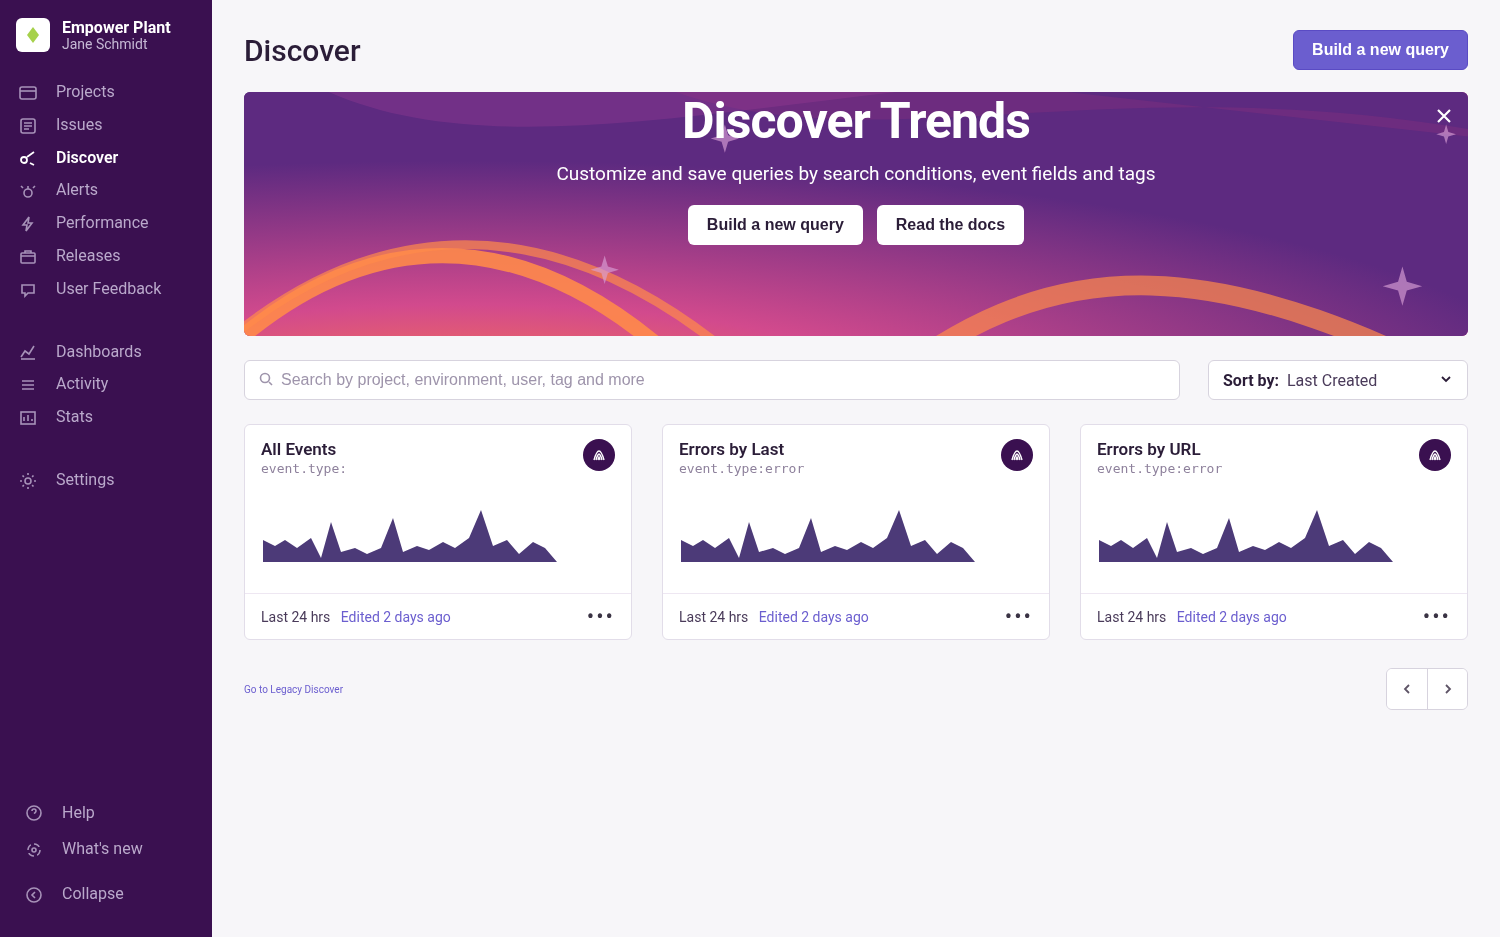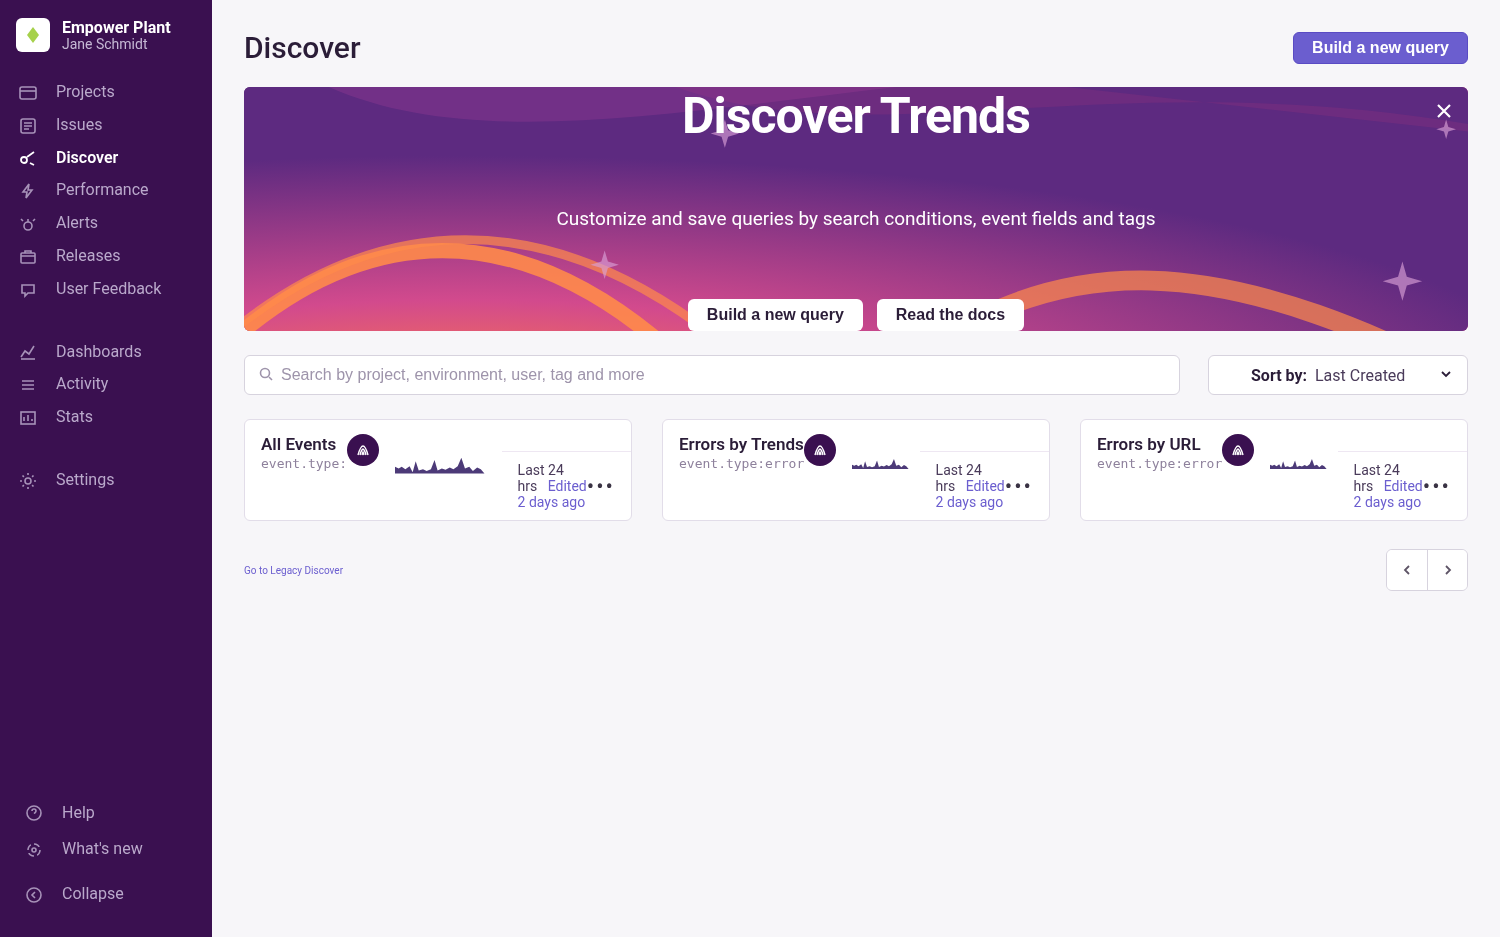--- a/index.html
+++ b/index.html
@@ -61,21 +61,21 @@
   padding: 30px 32px;
   overflow: auto;
 }
 .pagehead {
   display: flex; align-items: center; justify-content: space-between;
   margin-bottom: 22px;
 }
 .page-title { font-size: 30px; font-weight: 500; color: #2b1d38; }
 .btn {
   display: inline-flex; align-items: center; justify-content: center;
-  height: 32px; padding: 0 18px;
+  height: 40px; padding: 0 18px;
   border-radius: 6px; font-size: 16px; font-weight: 600;
   border: 1px solid transparent; cursor: pointer;
 }
 .btn.primary { background: #6b5ecf; color: #fff; border-color:#5a4bc4; }
 .btn.white { background: #fff; color: #2b1d38; }
 
 
 .banner {
   position: relative;
   height: 244px;
@@ -83,21 +83,21 @@
   overflow: hidden;
   background: linear-gradient(135deg,#5a2a7a 0%, #8a2d82 40%, #c83b7a 100%);
   display:flex;
 }
 .banner svg.bg{position:absolute; inset:0; width:100%; height:100%;}
 .banner-close {
   position:absolute; top:14px; right:14px; color:#fff; cursor:pointer;
 }
 .banner-content {
   position:absolute; inset:0; color:#fff; display:flex; flex-direction:column;
-  align-items:center; justify-content:space-between; text-align:center;
+  align-items:center; justify-content:flex-start; text-align:center;
 }
 .banner-title { font-size:50px; font-weight:700; letter-spacing:-1px; }
 .banner-sub { font-size:19px; margin-top:12px; font-weight:400; }
 .banner-actions { margin-top:20px; display:flex; gap:14px; }
 
 
 .searchrow { display:flex; gap:28px; margin-top:24px; }
 .searchbox {
   flex:1; height:40px; border:1px solid #d7d3de; border-radius:6px;
   background:#fff; display:flex; align-items:center; padding:0 14px;
@@ -106,28 +106,28 @@
 .searchbox input{
   border:0;outline:0;background:transparent;font-size:16px;flex:1;margin-left:8px;
   color:#2b1d38;
 }
 .searchbox input::placeholder{color:#9e94ab}
 .sortbox {
   width:260px; height:40px; border:1px solid #d7d3de; border-radius:6px;
   background:#fff; display:flex; align-items:center; justify-content:space-between;
   padding:0 14px; cursor:pointer; font-size:16px;
 }
-.sortbox b{color:#2b1d38; font-weight:700; margin-right:4px;margin-left:28px;}
+.sortbox b{color:#2b1d38; font-weight:700; margin-right:4px;}
 .sortbox .val{color:#4a3b5a}
 
 
 .cards { display:flex; gap:30px; margin-top:24px; }
 .card {
   flex:1; background:#fff; border:1px solid #e2dde9; border-radius:6px;
-  display:flex; flex-direction:row; overflow:hidden;
+  display:flex; flex-direction:column; overflow:hidden;
 }
 .card-hd { padding:14px 16px 4px; display:flex; align-items:flex-start; justify-content:space-between;}
 .card-title { font-size:17px; font-weight:600; color:#2b1d38; }
 .card-query { font-family:ui-monospace,Menlo,monospace; font-size:13px; color:#8e819c; margin-top:2px; }
 .card-badge {
   width:32px;height:32px;border-radius:50%;background:#3a1050;
   display:flex;align-items:center;justify-content:center;
 }
 .card-chart { height:82px; position:relative; }
 .card-chart svg{display:block;width:100%;height:100%}
@@ -190,33 +190,33 @@
             <svg width="18" height="18" viewBox="0 0 18 18" fill="none" stroke="currentColor" stroke-width="1.8">
               <circle cx="5" cy="11" r="3"></circle>
               <path d="M8 8l7-5M11 14l4 2"></path>
             </svg>
           </span>
         <span>Discover</span>
       </div>
       <div class="sb-item">
         <span class="ico">
             <svg width="18" height="18" viewBox="0 0 18 18" fill="none" stroke="currentColor" stroke-width="1.6">
-              <path d="M10 2 L4 10h4l-1 6 6-8h-4z"></path>
-            </svg>
-          </span>
-        <span>Performance</span>
-      </div>
-      <div class="sb-item">
-        <span class="ico">
-            <svg width="18" height="18" viewBox="0 0 18 18" fill="none" stroke="currentColor" stroke-width="1.6">
               <circle cx="9" cy="11" r="4"></circle>
               <path d="M9 7V4M2 4l2 2M16 4l-2 2"></path>
             </svg>
           </span>
         <span>Alerts</span>
+      </div>
+      <div class="sb-item">
+        <span class="ico">
+            <svg width="18" height="18" viewBox="0 0 18 18" fill="none" stroke="currentColor" stroke-width="1.6">
+              <path d="M10 2 L4 10h4l-1 6 6-8h-4z"></path>
+            </svg>
+          </span>
+        <span>Performance</span>
       </div>
       <div class="sb-item">
         <span class="ico">
             <svg width="18" height="18" viewBox="0 0 18 18" fill="none" stroke="currentColor" stroke-width="1.6">
               <rect x="2" y="5" width="14" height="10" rx="1"></rect>
               <path d="M2 8h14M6 5V3h6v2"></path>
             </svg>
           </span>
         <span>Releases</span>
       </div>
@@ -382,21 +382,21 @@
         </div>
         <div class="card-ft">
           <div><span class="period">Last 24 hrs</span>&nbsp;&nbsp;&nbsp;<span class="edited">Edited 2 days ago</span></div>
           <span class="card-menu">•••</span>
         </div>
       </div>
 
       <div class="card">
         <div class="card-hd">
           <div>
-            <div class="card-title">Errors by Trends</div>
+            <div class="card-title">Errors by Last</div>
             <div class="card-query">event.type:error</div>
           </div>
           <div class="card-badge">
               <svg width="16" height="16" viewBox="0 0 16 16" fill="none" stroke="#fff" stroke-width="1.4">
                 <path d="M3 13c2-7 4-9 5-9s3 2 5 9M5 13c1-4 2.5-6 3-6s2 2 3 6M7 13c.5-2 1-3 1-3s.5 1 1 3"></path>
               </svg>
             </div>
         </div>
         <div class="card-chart">
           <svg viewBox="0 0 350 82">

